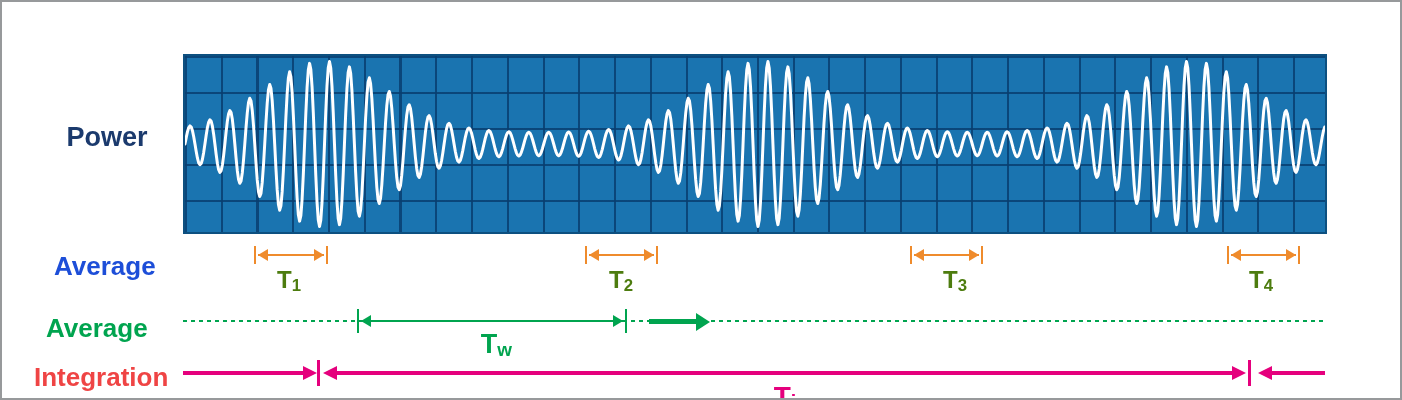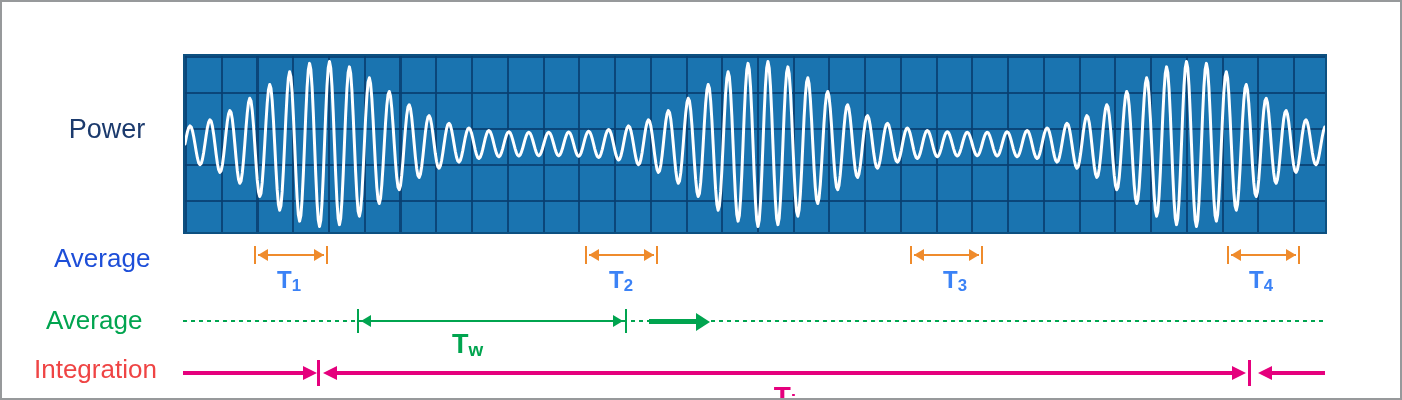--- a/index.html
+++ b/index.html
@@ -12,28 +12,28 @@
   .scope{
     position:absolute;left:181px;top:52px;width:1144px;height:180px;
     background-color:#1a74b0;
     background-image:
       repeating-linear-gradient(to right, rgba(8,62,112,.85) 0 2px, transparent 2px 35.75px),
       repeating-linear-gradient(to bottom, rgba(8,62,112,.85) 0 2px, transparent 2px 36px);
     border:2px solid #0d5080;box-sizing:border-box;
   }
   .scope svg{position:absolute;left:0;top:0;width:100%;height:100%;}
   
-  .lbl{position:absolute;font-weight:normal;white-space:nowrap;}
+  .lbl{position:absolute;font-weight:bold;white-space:nowrap;margin-top:8px;}
   .power{left:30px;top:112px;width:150px;text-align:center;font-size:27px;color:#1b3a6d;line-height:1.12;}
   .row-avg{left:52px;top:241px;font-size:26px;color:#1d4ed8;}
   .row-win{left:44px;top:303px;font-size:26px;color:#00a44f;}
   .row-int{left:32px;top:352px;font-size:26px;color:#ef4444;}
-  .t-label{position:absolute;top:264px;width:40px;text-align:center;font-weight:bold;font-size:24px;color:#3b82f6;}
+  .t-label{position:absolute;top:264px;width:40px;text-align:center;font-weight:bold;font-size:24px;color:#4d7c0f;}
   .sub{font-size:70%;vertical-align:-3px;}
-  .tw-label{position:absolute;left:450px;top:327px;width:60px;text-align:left;font-weight:bold;font-size:27px;color:#00a44f;}
+  .tw-label{position:absolute;left:450px;top:327px;width:60px;text-align:right;font-weight:bold;font-size:27px;color:#00a44f;}
   .ti-label{position:absolute;left:753px;top:379px;width:60px;text-align:center;font-weight:bold;font-size:28px;color:#e5007d;}
   
   .span-arrow{position:absolute;border-left:2px solid currentColor;border-right:2px solid currentColor;}
   .span-arrow .ln{position:absolute;left:2px;right:2px;top:50%;height:2px;margin-top:-1px;background:currentColor;}
   .span-arrow .al{position:absolute;left:2px;top:50%;margin-top:-6px;width:0;height:0;
     border-top:6px solid transparent;border-bottom:6px solid transparent;border-right:10px solid currentColor;}
   .span-arrow .ar{position:absolute;right:2px;top:50%;margin-top:-6px;width:0;height:0;
     border-top:6px solid transparent;border-bottom:6px solid transparent;border-left:10px solid currentColor;}
   .orange{color:#ef8b2c;}
   .green{color:#00a44f;}

